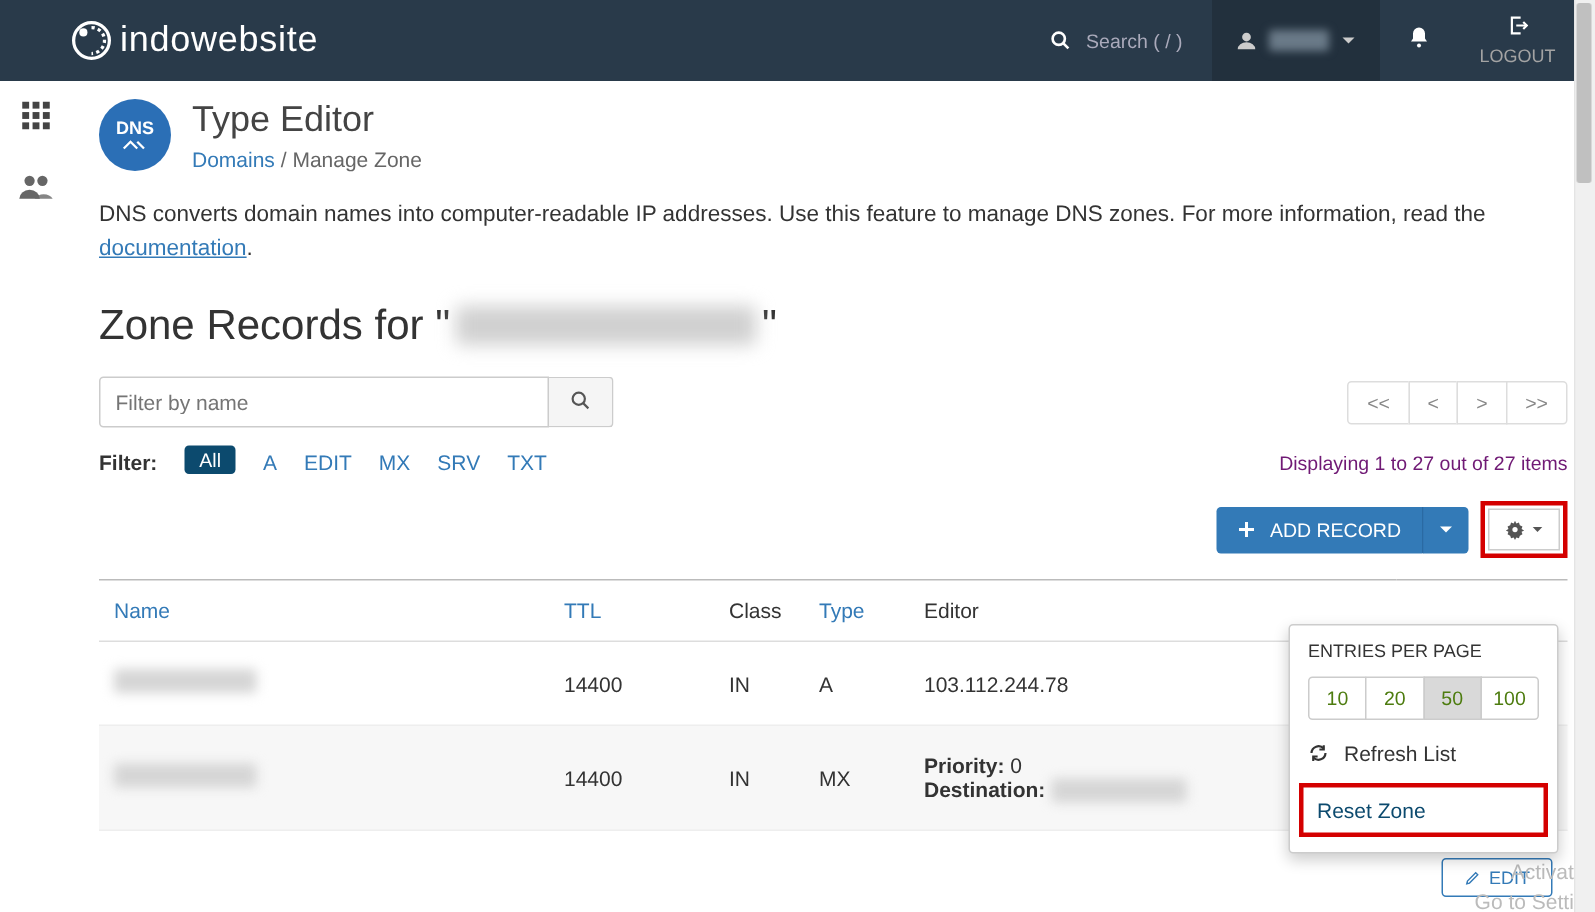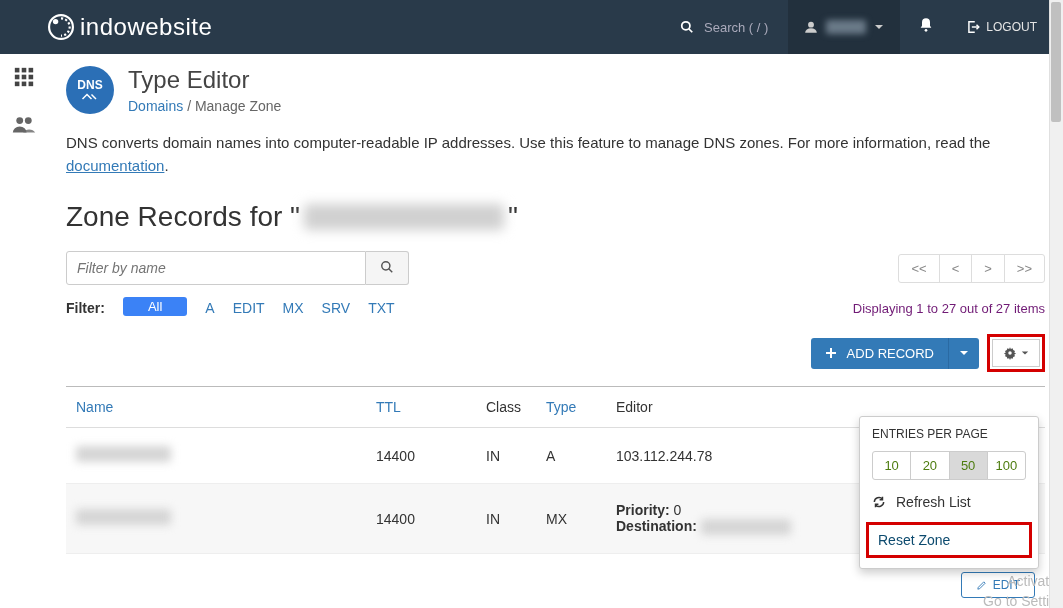--- a/index.html
+++ b/index.html
@@ -7,21 +7,21 @@
 
 
 .topbar { background: #293a4a; height: 54px; display: flex; align-items: center; padding: 0 12px 0 48px; color: #fff; }
 .brand { display: flex; align-items: center; gap: 6px; font-size: 24px; font-weight: 400; letter-spacing: 0.5px; }
 .brand-icon { width: 26px; height: 26px; }
 .topbar-right { margin-left: auto; display: flex; align-items: center; height: 100%; }
 .search-box { display: flex; align-items: center; gap: 10px; color: #aab; padding: 0 20px; font-size: 13px; }
 .user-box { background: #22303d; display: flex; align-items: center; gap: 8px; padding: 0 16px; height: 100%; color: #ccc; }
 .user-blur { width: 40px; height: 14px; background: #6a7a88; filter: blur(3px); border-radius: 2px; }
 .bell-box { padding: 0 18px; color: #fff; font-size: 16px; }
-.logout-box { display: flex; align-items: center; gap: 6px; padding: 0 14px; color: #e5e5e5; font-size: 12px; }
+.logout-box { display: flex; align-items: center; gap: 6px; padding: 0 14px; color: #a3a3a3; font-size: 12px; flex-direction: column; }
 
 
 .leftbar { position: absolute; left: 0; top: 54px; width: 48px; display: flex; flex-direction: column; align-items: center; padding-top: 12px; gap: 20px; color: #555; }
 .leftbar .grid-icon { font-size: 22px; color: #444; }
 .leftbar .group-icon { font-size: 22px; color: #666; }
 
 
 .main { margin-left: 48px; padding: 12px 18px 18px 18px; position: relative; }
 .header-row { display: flex; align-items: flex-start; gap: 14px; }
 .dns-badge { width: 48px; height: 48px; border-radius: 50%; background: #2b6fb6; display: flex; flex-direction: column; align-items: center; justify-content: center; color: #fff; font-size: 12px; font-weight: 700; line-height: 1; }
@@ -31,30 +31,30 @@
 
 .desc { margin-top: 18px; font-size: 15px; color: #333; line-height: 1.5; }
 .desc a { color: #337ab7; text-decoration: underline; }
 
 .zone-title { font-size: 28px; color: #333; margin-top: 24px; font-weight: 400; display: flex; align-items: center; }
 .zone-blur { display: inline-block; width: 200px; height: 26px; background: #d0d0d0; filter: blur(6px); margin: 0 4px; border-radius: 3px; }
 
 
 .filter-row { display: flex; align-items: center; gap: 20px; margin-top: 18px; }
 .filter-input-group { display: flex; }
-.filter-input { width: 300px; padding: 8px 10px; border: 1px solid #ccc; border-radius: 3px 0 0 3px; font-size: 14px; font-style: italic; }
+.filter-input { width: 300px; padding: 8px 10px; border: 1px solid #ccc; border-radius: 3px 0 0 3px; font-size: 14px; }
 .filter-btn { border: 1px solid #ccc; border-left: none; background: #f5f5f5; padding: 0 14px; border-radius: 0 3px 3px 0; cursor: pointer; }
 .pager-group { margin-left: auto; display: flex; }
 .pager-btn { border: 1px solid #ddd; background: #fff; padding: 6px 12px; font-size: 13px; color: #888; cursor: pointer; margin-left: -1px; }
 .pager-btn:first-child { border-radius: 3px 0 0 3px; }
 .pager-btn:last-child { border-radius: 0 3px 3px 0; }
 
 .filter-tabs { display: flex; align-items: flex-end; gap: 18px; margin-top: 12px; font-size: 14px; }
 .filter-label-bold { font-weight: 700; color: #333; }
-.tab-all { background: #3b82f6; color: #fff; padding: 2px 25px; border-radius: 3px; font-size: 13px; }
+.tab-all { background: #0c4a6e; color: #fff; padding: 2px 10px; border-radius: 3px; font-size: 13px; }
 .tab-link { color: #337ab7; cursor: pointer; }
 .displaying { margin-left: auto; font-size: 13px; color: #701a75; }
 
 
 .addrow { display: flex; justify-content: flex-end; margin-top: 18px; gap: 8px; align-items: center; }
 .add-btn-group { display: flex; }
 .add-btn { background: #337ab7; color: #fff; border: none; padding: 8px 14px; font-size: 13px; display: flex; align-items: center; gap: 10px; border-radius: 3px 0 0 3px; }
 .add-caret { background: #337ab7; color: #fff; border: none; border-left: 1px solid #2a6aa3; padding: 8px 10px; border-radius: 0 3px 3px 0; }
 .gear-btn-wrap { border: 3px solid #d40000; padding: 2px; }
 .gear-btn { background: #fff; border: 1px solid #ccc; padding: 6px 10px; display: flex; align-items: center; gap: 4px; cursor: pointer; }

